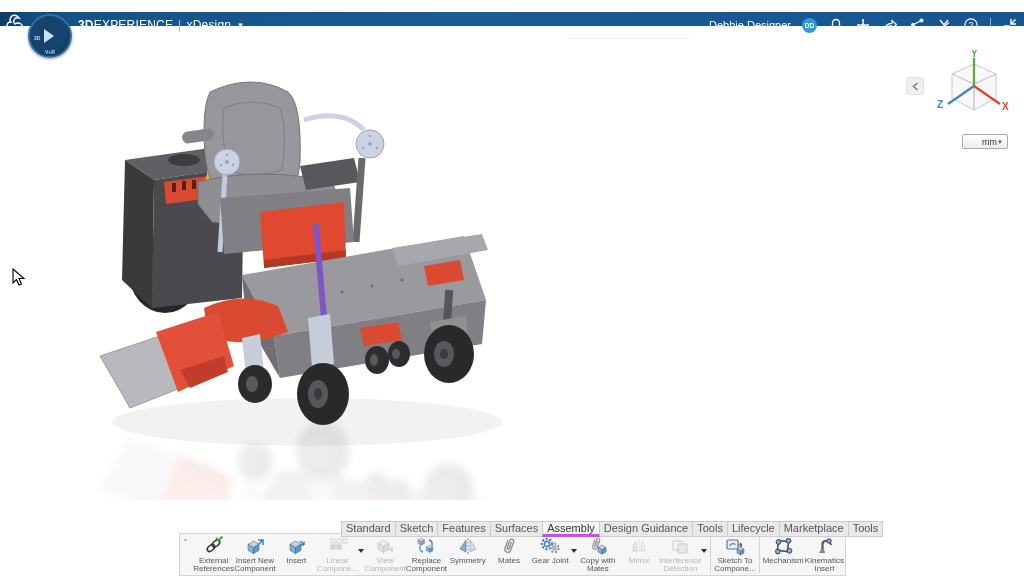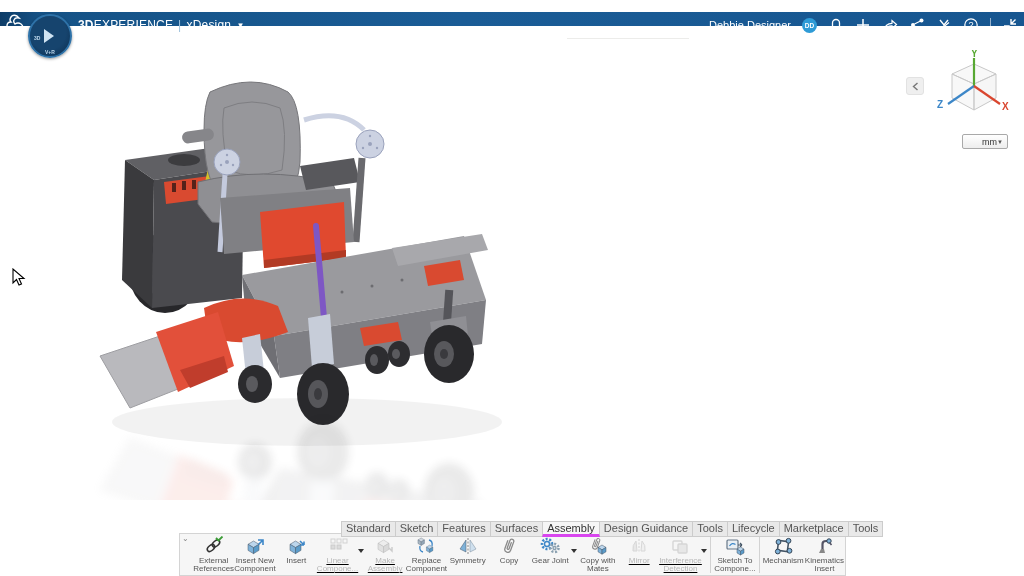--- a/index.html
+++ b/index.html
@@ -60,21 +60,21 @@
   .tab.active { background:#f6f6f6; border-bottom:3px solid #d946ef; color:#333; position:relative; z-index:7; }
   .ribbon { position:absolute; left:179px; top:533px; width:667px; height:43px;
     background:#f6f6f6; border:1px solid #d4d4d4; display:flex; align-items:center;
     padding-left:13px; z-index:5; }
   .ribbon-collapse { position:absolute; left:2px; top:0px; font-size:8px; color:#888; cursor:pointer; }
   .rbtn { display:flex; flex-direction:column; align-items:center; justify-content:flex-start;
     width:46px; min-width:36px; height:40px; padding-top:1px; cursor:pointer; }
   .rbtn .ric { height:20px; display:flex; align-items:center; justify-content:center; }
   .rbtn .rlb { font-size:8px; line-height:1.12; color:#555; text-align:center;
     margin-top:1px; max-width:50px; }
-  .rbtn.disabled { cursor:default;text-decoration:underline; }
+  .rbtn.disabled { cursor:default; }
   .rbtn.disabled .rlb { color:#b6b6b6; }
   .rbtn.disabled .ric { opacity:.38; filter:grayscale(1); }
   .rdrop { width:7px; display:flex; align-items:center; justify-content:center;
     margin-top:-8px; cursor:pointer; }
   .rdrop::after { content:""; border-left:3px solid transparent; border-right:3px solid transparent;
     border-top:4px solid #333; display:block; }
   .rdiv { width:1px; height:36px; background:#d2d2d2; margin:0 3px; }
 </style>
 </head>
 <body>
@@ -330,21 +330,21 @@
     <span class="rdrop"></span>
     <div class="rbtn disabled">
       <span class="ric">
         <svg width="20" height="20" viewBox="0 0 20 20">
           <polygon points="3,7.3 8.5,4 14,7.3 8.5,10.6" fill="#d9e2ea" stroke="#456" stroke-width=".5"></polygon>
           <polygon points="3,7.3 8.5,10.6 8.5,16.65 3,13.35" fill="#b3c2cf" stroke="#456" stroke-width=".5"></polygon>
           <polygon points="8.5,10.6 14,7.3 14,13.35 8.5,16.65" fill="#9cafc0" stroke="#456" stroke-width=".5"></polygon>
           <path d="M14 12 L17 15 L17 11" fill="none" stroke="#789" stroke-width="1.4"></path>
         </svg>
       </span>
-      <span class="rlb">Make Assembly</span>
+      <span class="rlb">View Component</span>
     </div>
     <div class="rbtn">
       <span class="ric">
         <svg width="20" height="20" viewBox="0 0 20 20">
           <g transform="scale(.65) translate(1,1)">
             <polygon points="2,5 7,2 12,5 7,8" fill="#d0d8e0" stroke="#456" stroke-width=".5"></polygon>
             <polygon points="2,5 7,8 7,13.5 2,10.5" fill="#aab8c4" stroke="#456" stroke-width=".5"></polygon>
             <polygon points="7,8 12,5 12,10.5 7,13.5" fill="#93a6b6" stroke="#456" stroke-width=".5"></polygon>
           </g>
           <g transform="scale(.65) translate(14,12)">
@@ -366,21 +366,21 @@
         </svg>
       </span>
       <span class="rlb">Symmetry</span>
     </div>
     <div class="rbtn">
       <span class="ric">
         <svg width="20" height="20" viewBox="0 0 20 20">
           <path d="M7 5 v8.5 a3 3 0 0 0 6 0 v-9 a2 2 0 0 0 -4 0 v8 a1 1 0 0 0 2 0 v-7" fill="none" stroke="#8a8a8a" stroke-width="1.3" transform="rotate(20 10 10)"></path>
         </svg>
       </span>
-      <span class="rlb">Copy</span>
+      <span class="rlb">Mates</span>
     </div>
     <div class="rbtn">
       <span class="ric">
         <svg width="20" height="20" viewBox="0 0 20 20">
           <circle cx="7" cy="8" r="5" fill="none" stroke="#3d87c8" stroke-width="2.6" stroke-dasharray="2 1.6"></circle>
           <circle cx="7" cy="8" r="2.5" fill="none" stroke="#3d87c8" stroke-width="1.4"></circle>
           <circle cx="14.5" cy="12" r="4" fill="none" stroke="#8aa0b0" stroke-width="2.6" stroke-dasharray="2 1.6"></circle>
           <circle cx="14.5" cy="12" r="1.5" fill="none" stroke="#8aa0b0" stroke-width="1.4"></circle>
         </svg>
       </span>

